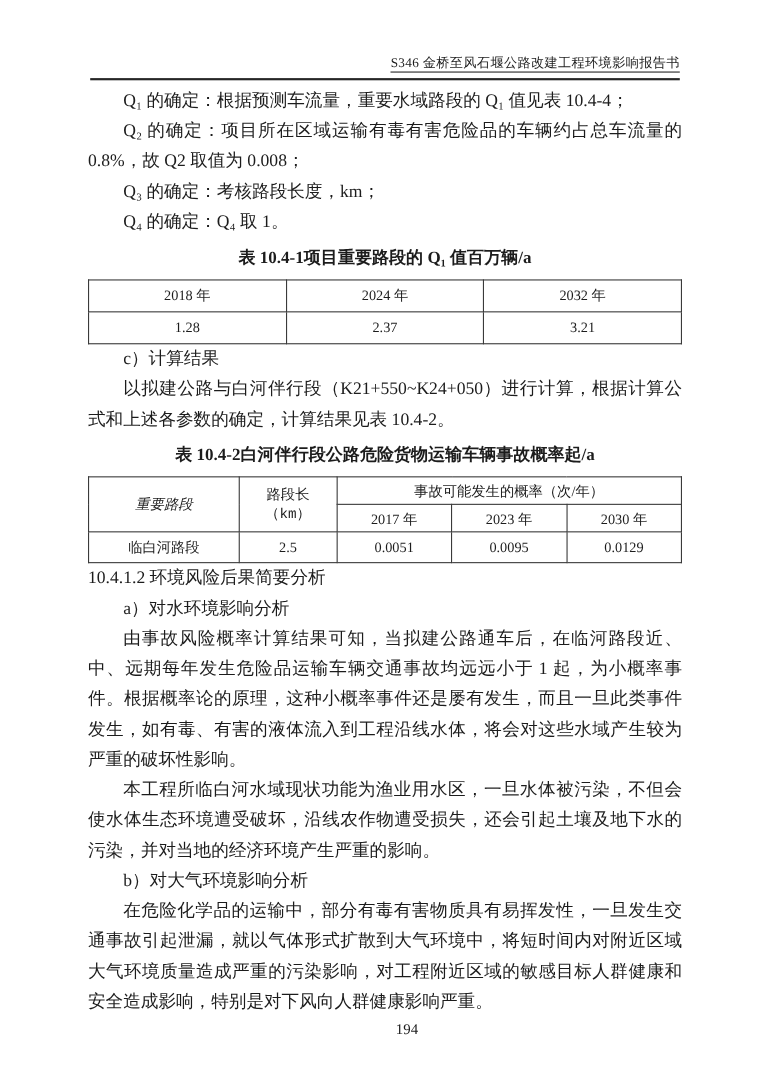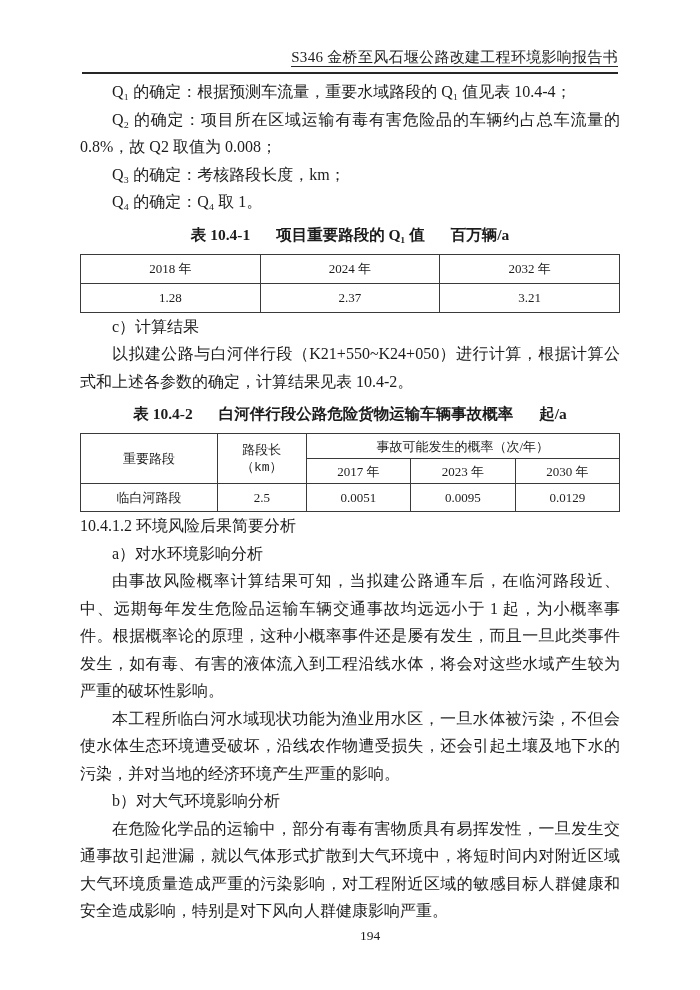--- a/index.html
+++ b/index.html
@@ -6,45 +6,45 @@
   .page {
     width:700px; height:990px; margin:0 auto; background:#ffffff;
     position:relative; overflow:hidden;
     font-family:"Liberation Serif","DejaVu Serif",serif; color:#1c1c1c;
   }
   .header {
     position:absolute; top:48px; left:82px; right:82px;
     text-align:right; border-bottom:2px solid #262626; padding-bottom:5px;
   }
   .header-title {
-    font-size:15px; letter-spacing:0.3px;
+    font-size:12px; letter-spacing:0.3px;
     border-bottom:1px solid #262626; padding-bottom:1px;margin-top:21px;
   }
   .content { position:absolute; top:78px; left:80px; right:80px; }
   p.body, p.section, p.sub {
     margin:0; font-size:16px; line-height:27.5px; text-align:justify;
   }
   p.body { text-indent:2em; }
   p.sub  { text-indent:2em; }
   p.section { text-indent:0; }
   .first { margin-top:5px; }
   .tbl-caption {
-    display:flex; justify-content:center; align-items:baseline; gap:26px;
+    display:flex; justify-content:center; align-items:baseline; 
     font-weight:bold; font-size:15.5px; margin:7px 0 7px 0; line-height:24px;
   }
   table { width:100%; border-collapse:collapse; table-layout:fixed; }
   td {
     border:1px solid #3a3a3a; text-align:center; vertical-align:middle;
     font-size:13px; padding:0 2px; line-height:17px;
   }
   .t1 td { height:28px; }
   .t2 .hr1 td { height:24px; }
   .t2 .hr2 td { height:24px; }
   .t2 .dr td  { height:27px; }
-  .t2 .c-road   { width:24.5%; }
+  .t2 .c-road   { width:24.5%;font-style:italic; }
   .t2 .c-len    { width:15.5%;font-family:Liberation Mono, monospace; }
   .t2 .c-year   { width:20%; }
   .sec-head { margin-top:14px; }
   .after-tbl { margin-top:9px; }
   .page-num {
     position:absolute; bottom:46px; left:0; width:100%;
     text-align:center; font-size:13.5px;padding-left:20px;
   }
 </style>
 </head>

